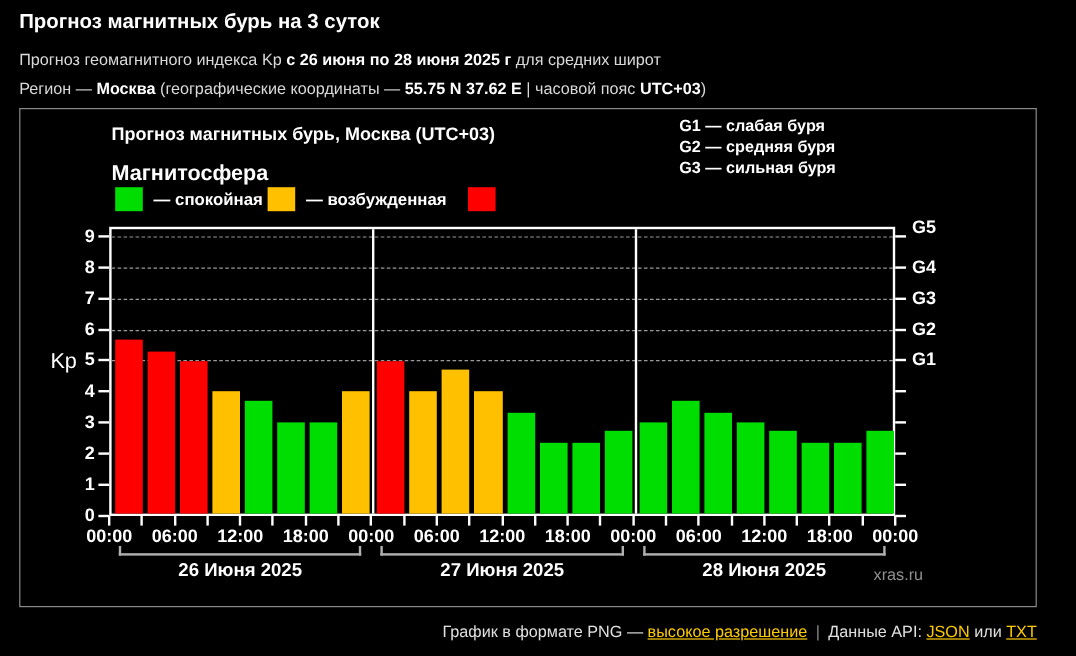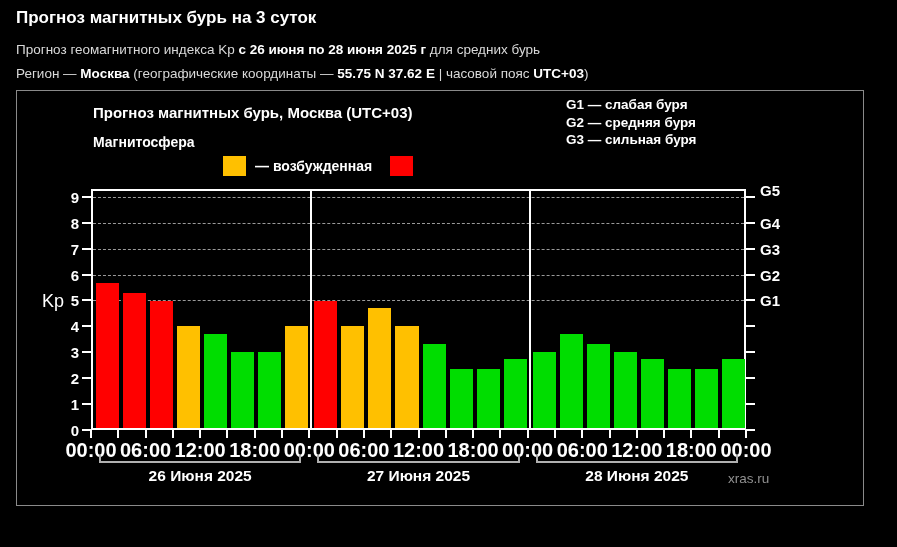--- a/index.html
+++ b/index.html
@@ -13,62 +13,66 @@
   .page-title { font-size:17px; font-weight:bold; color:#fff; margin-bottom:14px; }
   .sub-line { font-size:13.5px; color:#d9d9d9; margin-bottom:9px; }
   .sub-line b { color:#fff; }
 
   .panel {
     position:relative; margin-top:4px;
     width:848px; height:416px;
     border:1px solid #8a8a8a; background:#000;
   }
   .chart-title { position:absolute; left:76px; top:13px; font-size:15px; font-weight:bold; }
-  .legend-title { position:absolute; left:76px; top:43px; font-size:14px; font-weight:bold; }
+  .legend-title { position:absolute; left:76px; top:43px; font-size:18px; font-weight:bold; }
   .legend-item { position:absolute; top:64px; height:21px; display:flex; align-items:center; font-size:14px; font-weight:bold; }
   .swatch { width:23px; height:20px; margin-right:9px; display:inline-block; }
   .g-legend { position:absolute; left:549px; top:5px; font-size:13.5px; font-weight:bold; line-height:17.5px; }
 
   .plot-wrap { position:absolute; left:74px; top:98px; width:655px; height:241px; }
   .plot { position:absolute; inset:0; border:2px solid #fff; }
   .grid { position:absolute; left:0; right:0; height:0; border-top:1px dashed #9a9a9a; z-index:1; }
   .day { position:absolute; top:0; bottom:0; display:flex; align-items:flex-end; gap:4px; padding:0 3px; z-index:2; }
   .bar { flex:1; }
   .sep { position:absolute; top:0; bottom:0; width:2px; background:#fff; z-index:3; }
 
   .ytick-l { position:absolute; width:9px; height:2px; background:#fff; left:-9px; }
   .ytick-r { position:absolute; width:9px; height:2px; background:#fff; left:100%; }
   .ylab { position:absolute; left:-40px; width:28px; text-align:right; font-size:15px; font-weight:bold; transform:translateY(-50%); }
   .glab { position:absolute; left:calc(100% + 14px); font-size:15px; font-weight:bold; transform:translateY(-50%); }
   .kp-label { position:absolute; left:-49px; top:102px; font-size:18px; font-weight:normal; }
   .xtick { position:absolute; top:100%; width:2px; height:8px; background:#fff; }
-  .hlab { position:absolute; top:calc(100% + 9px); transform:translateX(-50%); font-size:20px; font-weight:bold; white-space:nowrap; }
+  .hlab { position:absolute; top:calc(100% + 9px); transform:translateX(-50%); font-size:15px; font-weight:bold; white-space:nowrap; }
   .bracket { position:absolute; top:calc(100% + 25px); height:8px; border-left:2px solid #b0b0b0; border-right:2px solid #b0b0b0; border-bottom:2px solid #b0b0b0; }
   .dlab { position:absolute; top:calc(100% + 37px); transform:translateX(-50%); font-size:15.5px; font-weight:bold; white-space:nowrap; }
   .watermark { position:absolute; left:711px; top:380px; font-size:13.5px; color:#909090; }
 
   .footer { width:848px; margin:13px 0 0 0; text-align:right; font-size:13.5px; color:#e0e0e0; }
   .footer a { color:#ffcc00; text-decoration:underline; cursor:pointer; }
   .footer .divider { color:#8a8a8a; padding:0 7px; }
 </style>
 </head>
 <body>
 
 <div class="page">
 
   <div class="page-title">Прогноз магнитных бурь на 3 суток</div>
 
-  <div class="sub-line"><span>Прогноз геомагнитного индекса Kp </span><b>с 26 июня по 28 июня 2025 г</b><span> для средних бурь</span></div>
+  <div class="sub-line"><span>Прогноз геомагнитного индекса Kp </span><b>с 26 июня по 28 июня 2025 г</b><span> для средних широт</span></div>
 
   <div class="sub-line"><span>Регион — </span><b>Москва</b><span> (географические координаты — </span><b>55.75 N 37.62 E</b><span> | часовой пояс </span><b>UTC+03</b><span>)</span></div>
 
   <div class="panel">
     <div class="chart-title">Прогноз магнитных бурь, Москва (UTC+03)</div>
     <div class="legend-title">Магнитосфера</div>
 
+    <div class="legend-item" style="left:79px;">
+      <span class="swatch" id="sw-quiet" style="background: rgb(0, 221, 0);"></span>
+      <span>— спокойная</span>
+    </div>
     <div class="legend-item" style="left:206px;">
       <span class="swatch" id="sw-excited" style="background: rgb(255, 192, 0);"></span>
       <span>— возбужденная</span>
     </div>
     <div class="legend-item" style="left:373px;">
       <span class="swatch" id="sw-storm" style="background: rgb(255, 0, 0);"></span>
     </div>
 
     <div class="g-legend">
       <div>G1 — слабая буря</div>
@@ -194,14 +198,15 @@
         <div class="dlab" style="left: 109.167px;">26 Июня 2025</div>
         <div class="bracket" style="left: 226.333px; width: 202.333px;"></div>
         <div class="dlab" style="left: 327.5px;">27 Июня 2025</div>
         <div class="bracket" style="left: 444.667px; width: 202.333px;"></div>
         <div class="dlab" style="left: 545.833px;">28 Июня 2025</div>
       </div>
 
     <div class="watermark">xras.ru</div>
   </div>
 
+  <div class="footer"><span>График в формате PNG — </span><a>высокое разрешение</a><span class="divider">|</span><span>Данные API: </span><a>JSON</a><span> или </span><a>TXT</a></div>
 
 </div>
 
 </body></html>

